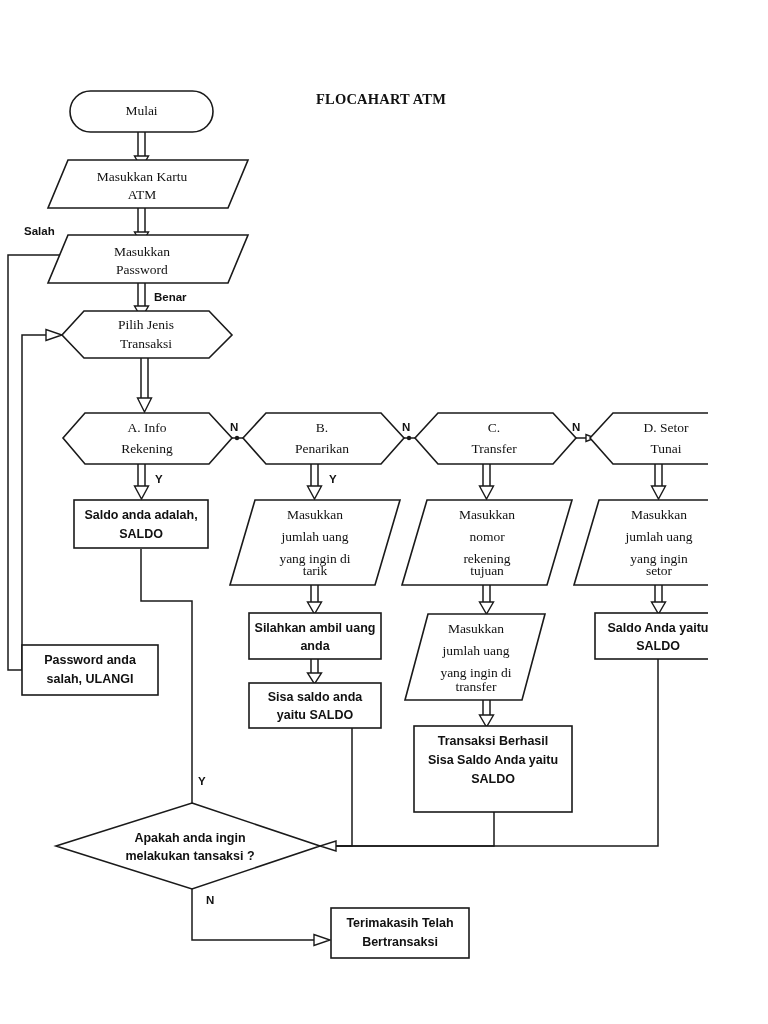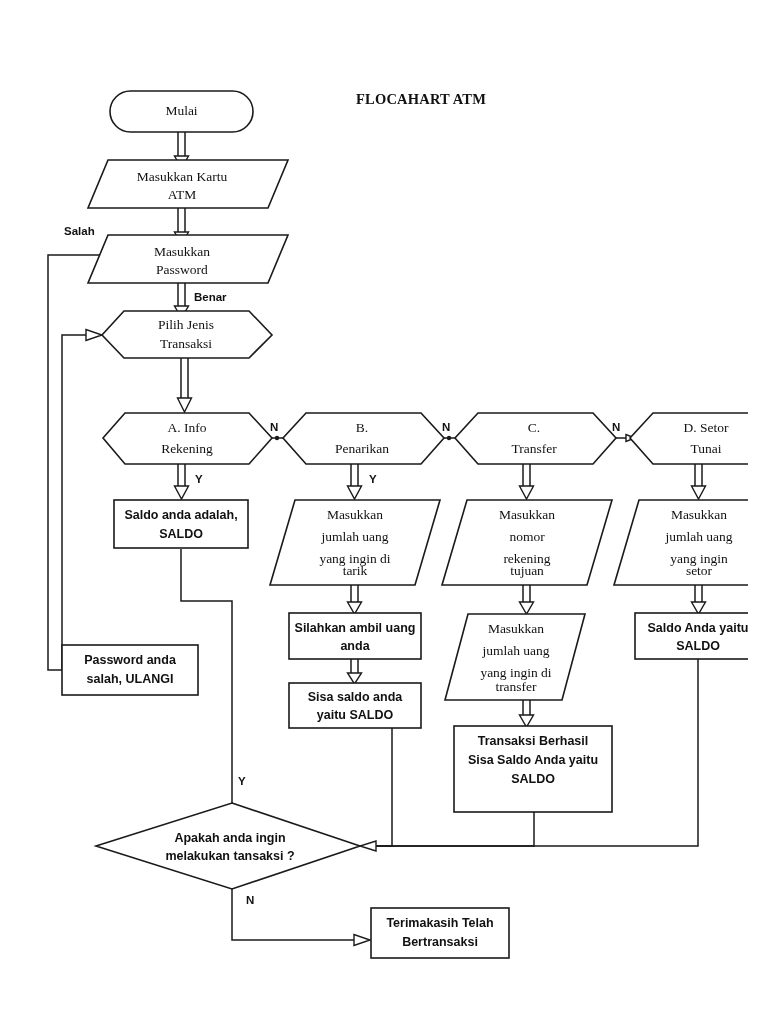--- a/index.html
+++ b/index.html
@@ -7,21 +7,20 @@
     padding: 0;
     background: #ffffff;
   }
   #page {
     position: relative;
     width: 708px;
     height: 1024px;
     background: #ffffff;
     overflow: hidden;
     font-family: "Liberation Serif", serif;
-    margin-left: 40px;
   }
   svg#flow {
     position: absolute;
     left: 0;
     top: 0;
     width: 768px;
     height: 1024px;
   }
   .shape {
     fill: #ffffff;

